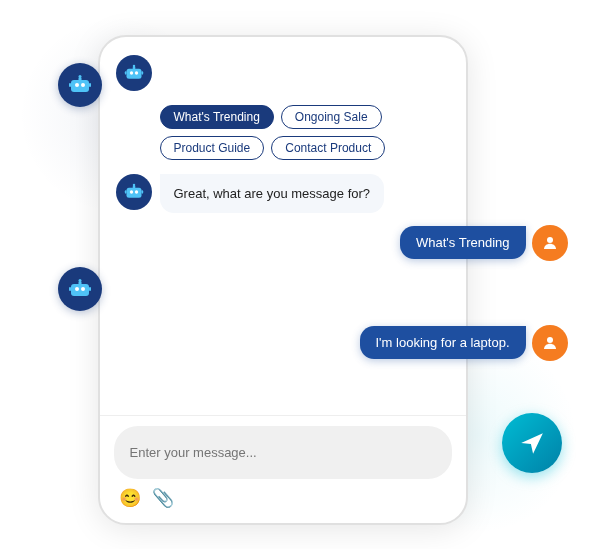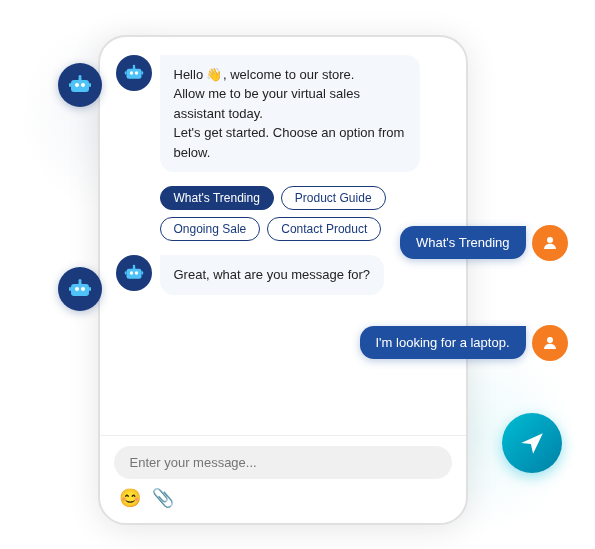--- a/index.html
+++ b/index.html
@@ -105,21 +105,21 @@
 
     
     .input-area {
       padding: 10px 14px 14px 14px;
       border-top: 1px solid #eee;
     }
 
     .input-row {
       background: #f0f0f0;
       border-radius: 24px;
-      padding: 9px 16px;
+      padding: 19px 16px;
       display: flex;
       align-items: center;
     }
 
     .input-field {
       flex: 1;
       border: none;
       background: transparent;
       font-size: 13px;
       color: #999;
@@ -275,31 +275,26 @@
           <svg viewBox="0 0 24 24" fill="none" xmlns="http://www.w3.org/2000/svg">
             <rect x="3" y="7" width="18" height="12" rx="3" fill="#4fc3f7"></rect>
             <circle cx="9" cy="12" r="2" fill="#fff"></circle>
             <circle cx="15" cy="12" r="2" fill="#fff"></circle>
             <rect x="10.5" y="4" width="3" height="4" rx="1.5" fill="#4fc3f7"></rect>
             <circle cx="12" cy="3.5" r="1.5" fill="#4fc3f7"></circle>
             <rect x="1" y="10" width="2" height="4" rx="1" fill="#4fc3f7"></rect>
             <rect x="21" y="10" width="2" height="4" rx="1" fill="#4fc3f7"></rect>
           </svg>
         </div>
-        <div class="bot-bubble">
-          <span>Hello 👋, welcome to our store.</span><br>
-          <span>Allow me to be your virtual sales assistant today.</span><br>
-          <span>Let's get started. Choose an option from below.</span>
-        </div>
       </div>
 
       <div class="options-row">
         <button class="option-btn selected">What's Trending</button>
+        <button class="option-btn">Ongoing Sale</button>
         <button class="option-btn">Product Guide</button>
-        <button class="option-btn">Ongoing Sale</button>
         <button class="option-btn">Contact Product</button>
       </div>
 
       <div class="bot-message">
         <div class="bot-avatar">
           <svg viewBox="0 0 24 24" fill="none" xmlns="http://www.w3.org/2000/svg">
             <rect x="3" y="7" width="18" height="12" rx="3" fill="#4fc3f7"></rect>
             <circle cx="9" cy="12" r="2" fill="#fff"></circle>
             <circle cx="15" cy="12" r="2" fill="#fff"></circle>
             <rect x="10.5" y="4" width="3" height="4" rx="1.5" fill="#4fc3f7"></rect>

